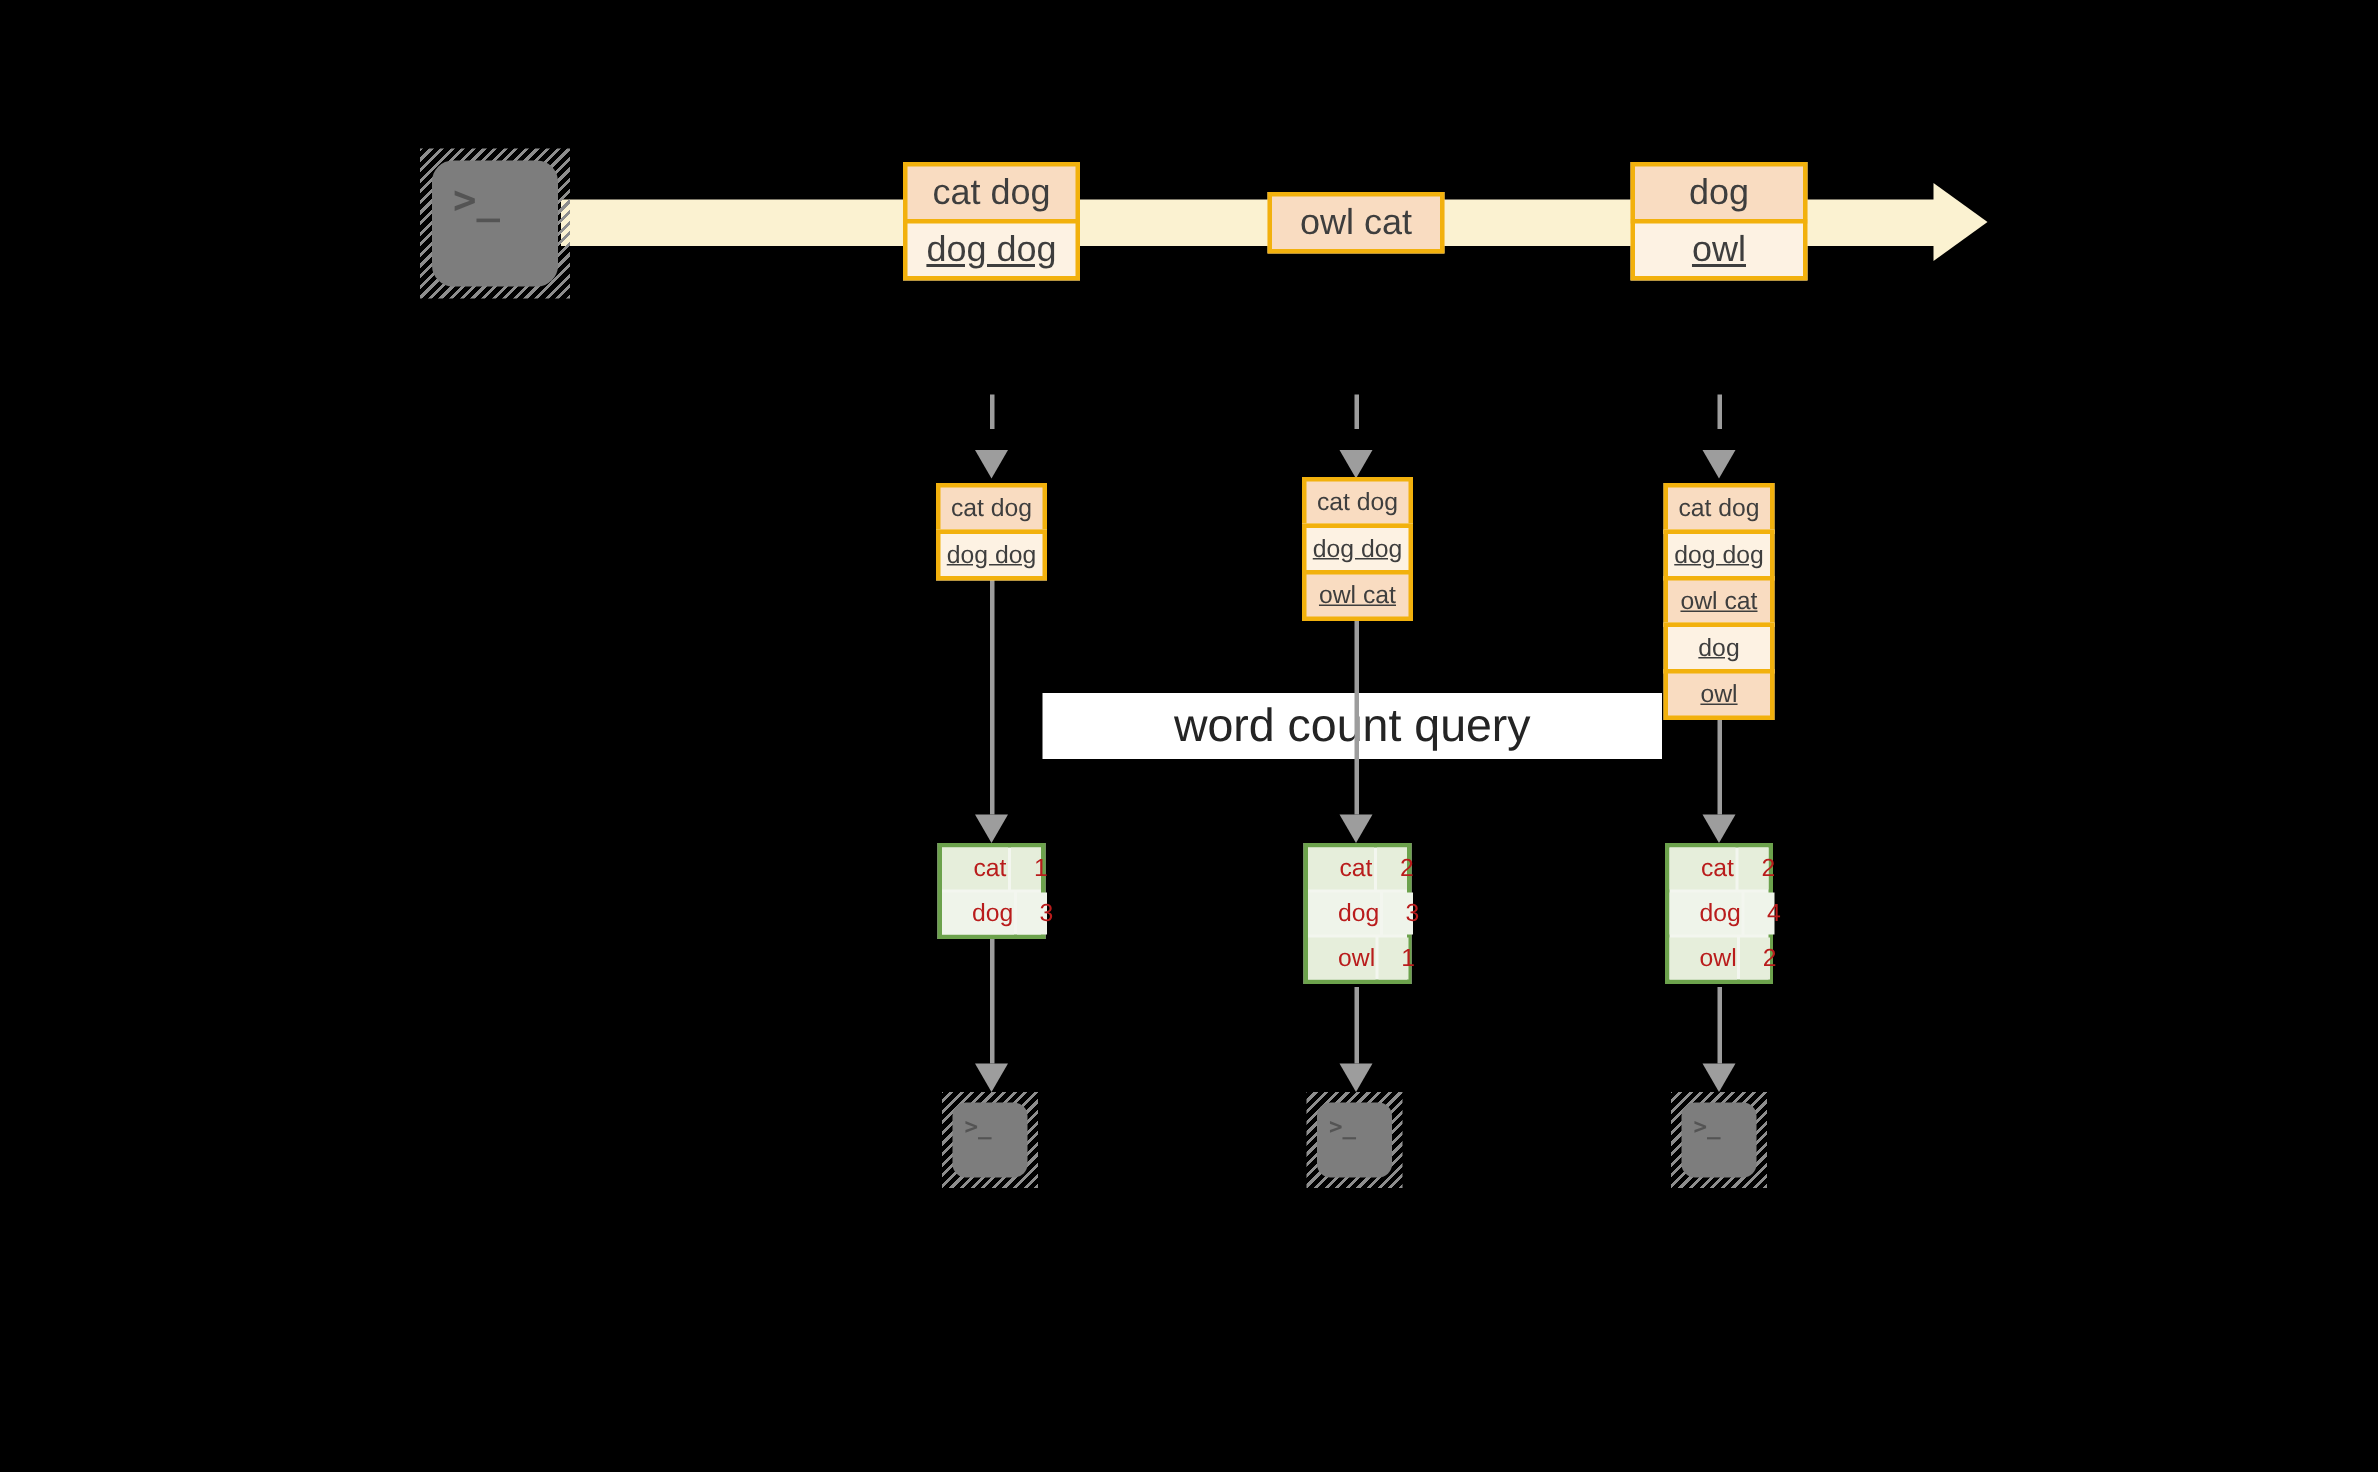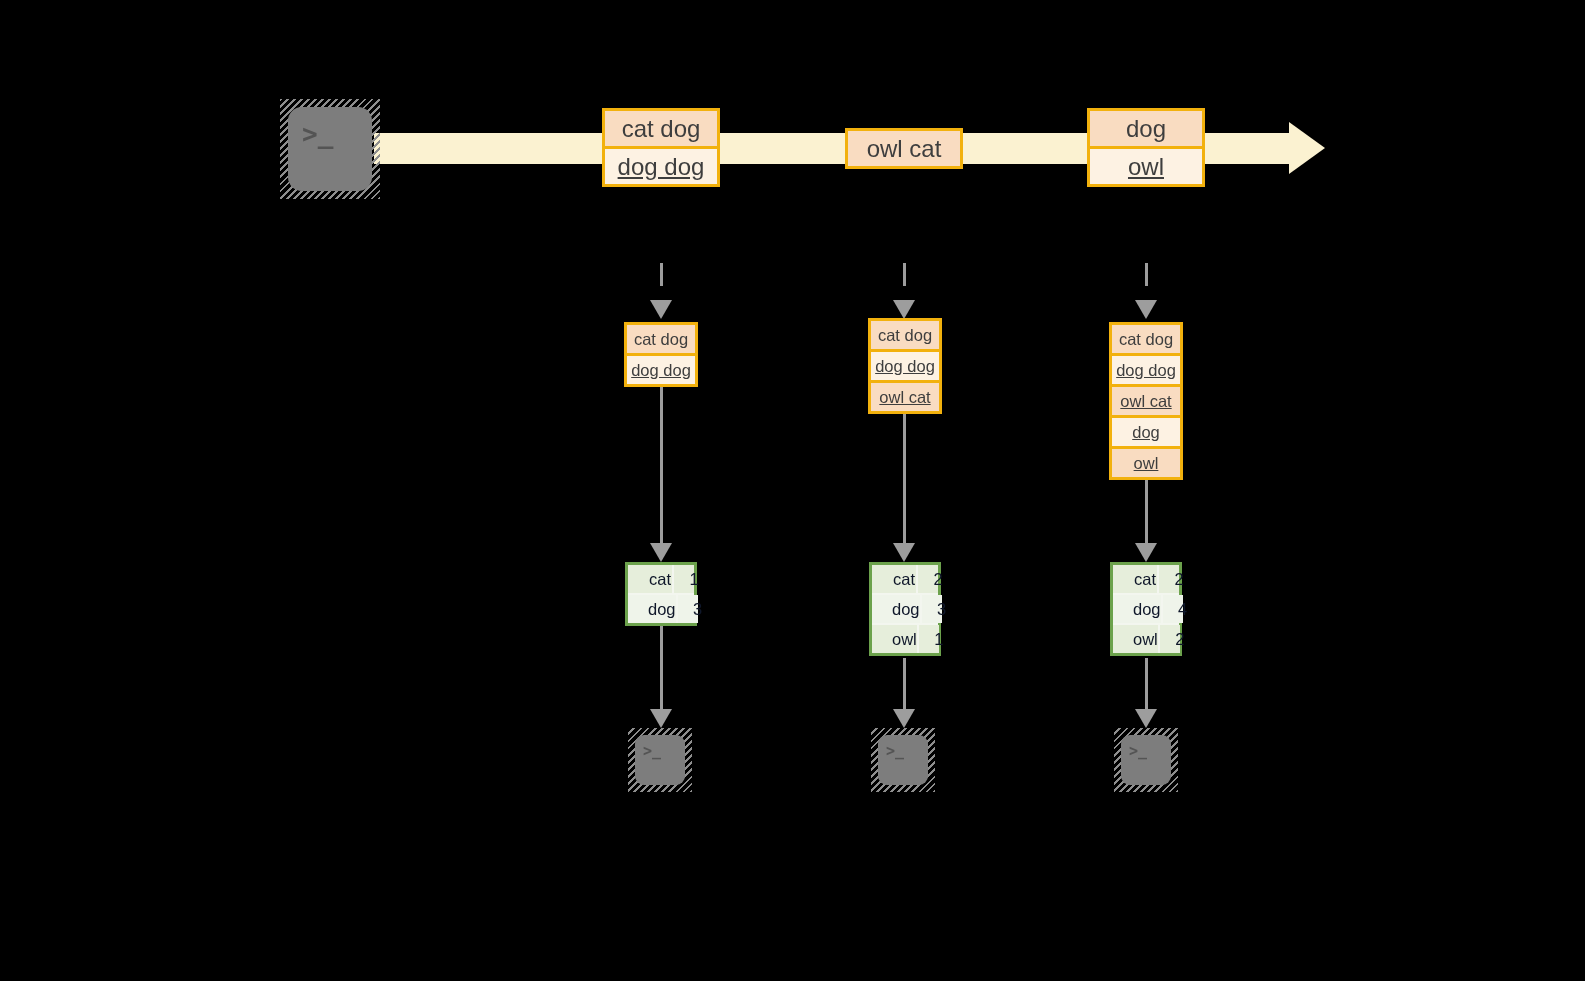--- a/index.html
+++ b/index.html
@@ -35,21 +35,21 @@
   .vhead{position:absolute;width:0;height:0;
     border-left:11px solid transparent;border-right:11px solid transparent;
     border-top:19px solid #9d9d9d;}
   
   .qlabel{position:absolute;left:695px;top:462px;width:413px;height:44px;background:#ffffff;
     color:#242424;font-size:31px;display:flex;align-items:center;justify-content:center;}
   
   .gtable{position:absolute;width:72px;box-sizing:border-box;border:3px solid #6ca24c;
     background:#f3f6ef;display:flex;flex-direction:column;gap:2px;}
   .grow{display:grid;grid-template-columns:1fr 20px;gap:2px;height:28px;flex:0 0 28px;}
-  .gcell{display:flex;align-items:center;justify-content:center;font-size:16.5px;color:#0f172a;
+  .gcell{display:flex;align-items:center;justify-content:center;font-size:16.5px;color:#b91c1c;
     background:#e6eedb;padding-left:20px;}
   .grow:nth-child(even) .gcell{background:#eff4ea;}
 </style>
 </head>
 <body>
 
 <div class="canvas">
 
   <div class="band"></div>
   <div class="band-head"></div>
@@ -72,20 +72,21 @@
     <div class="ocell">owl</div>
   </div>
 
   <div class="vdash" style="left:659.5px;top:263px;"></div>
   <div class="vhead" style="left:650px;top:300px;"></div>
   <div class="vdash" style="left:902.5px;top:263px;"></div>
   <div class="vhead" style="left:893px;top:300px;"></div>
   <div class="vdash" style="left:1144.5px;top:263px;"></div>
   <div class="vhead" style="left:1135px;top:300px;"></div>
 
+  <div class="qlabel">word count query</div>
 
   <div class="vline" style="left:659.5px;top:386px;height:157px;"></div>
   <div class="vhead" style="left:650px;top:543px;"></div>
   <div class="vline" style="left:902.5px;top:414px;height:129px;"></div>
   <div class="vhead" style="left:893px;top:543px;"></div>
   <div class="vline" style="left:1144.5px;top:479px;height:64px;"></div>
   <div class="vhead" style="left:1135px;top:543px;"></div>
 
   <div class="obox stack" style="left:624px;top:322px;">
     <div class="ocell">cat dog</div>

